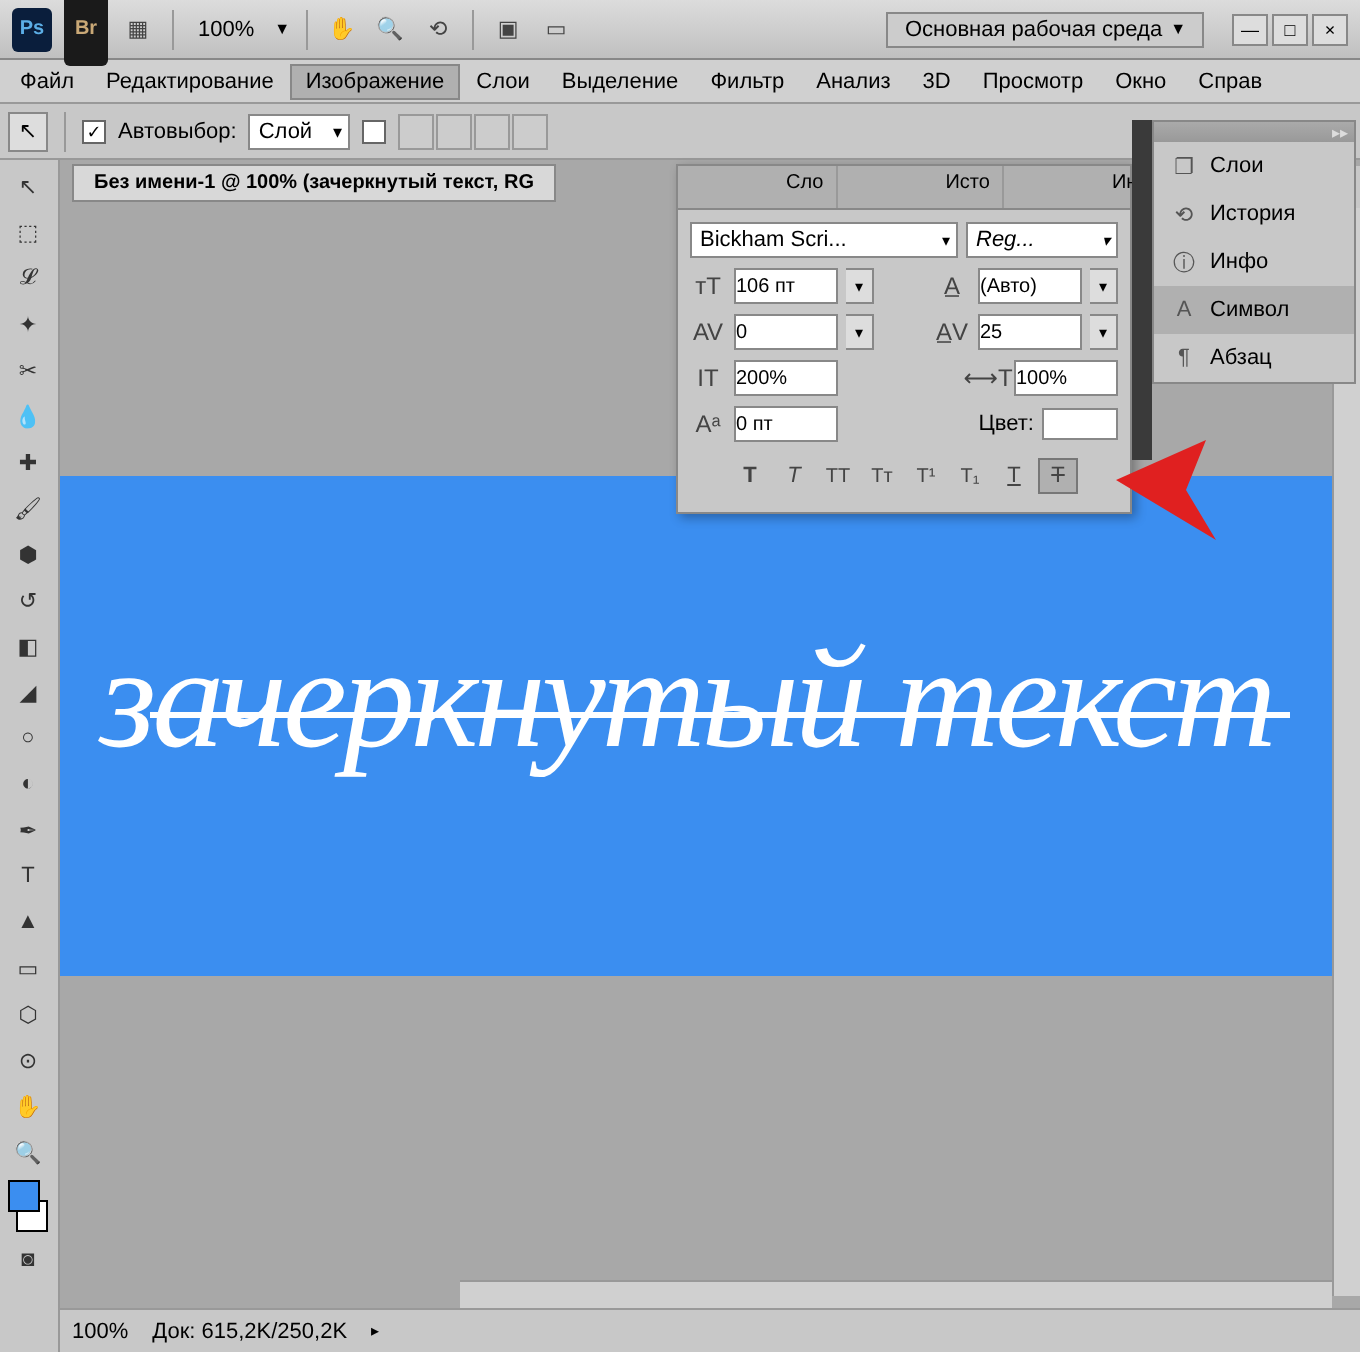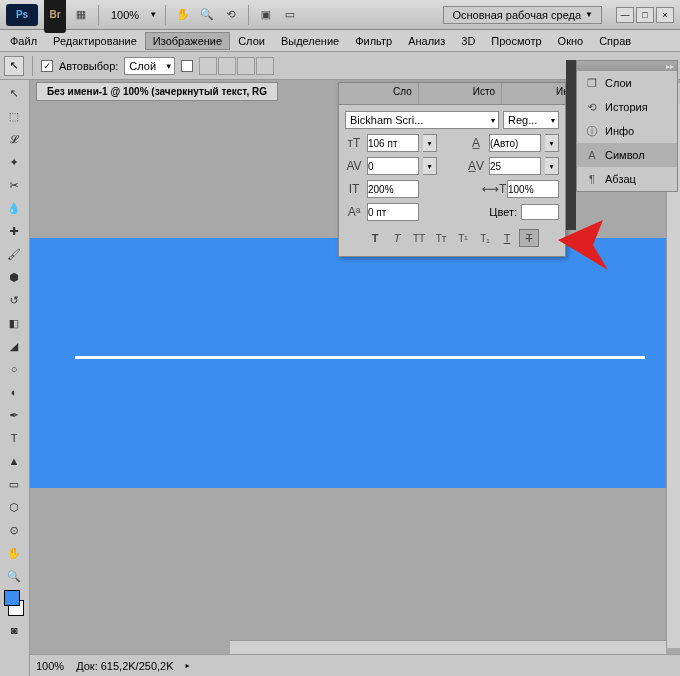--- a/index.html
+++ b/index.html
@@ -1,19 +1,19 @@
 <!DOCTYPE html>
 <html><head>
 <meta charset="utf-8">
 <style>
 * { margin: 0; padding: 0; box-sizing: border-box; font-family: Tahoma, Arial, sans-serif; font-size: 11px; }
 body { width: 680px; height: 676px; background: #b8b8b8; overflow: hidden; position: relative; }
 
 .topbar { height: 30px; background: linear-gradient(#dcdcdc, #c0c0c0); display: flex; align-items: center; gap: 6px; padding: 0 6px; border-bottom: 1px solid #888; }
-.ps-icon { width: 32px; height: 22px; background: #0a1e3c; color: #5caee6; display: flex; align-items: center; justify-content: center; font-weight: bold; font-size: 10px; border-radius: 3px; }
+.ps-icon { width: 20px; height: 22px; background: #0a1e3c; color: #5caee6; display: flex; align-items: center; justify-content: center; font-weight: bold; font-size: 10px; border-radius: 3px; }
 .br-icon { width: 22px; height: 37px; background: #1a1a1a; color: #c9a876; display: flex; align-items: center; justify-content: center; font-weight: bold; font-size: 10px; border-radius: 3px; }
 .tb-icon { width: 18px; height: 18px; display: flex; align-items: center; justify-content: center; color: #444; }
 .tb-sep { width: 1px; height: 20px; background: #999; margin: 0 2px; }
 .zoom-lbl { padding: 0 4px; }
 .workspace-btn { margin-left: auto; background: #ccc; border: 1px solid #888; padding: 2px 8px; display: flex; align-items: center; gap: 4px; }
 .window-controls { display: flex; gap: 2px; margin-left: 8px; }
 .win-ctrl { width: 18px; height: 16px; border: 1px solid #888; background: #ddd; display: flex; align-items: center; justify-content: center; font-size: 9px; }
 
 .menubar { height: 22px; background: #d0d0d0; display: flex; align-items: center; padding: 0 2px; border-bottom: 1px solid #999; }
 .menu-item { padding: 3px 8px; cursor: default; }
@@ -163,20 +163,21 @@
       <div class="bg-swatch"></div>
       <div class="fg-swatch"></div>
     </div>
     <div class="tool">◙</div>
   </div>
 
   <div class="canvas-area">
     <div class="doc-tab">Без имени-1 @ 100% (зачеркнутый текст, RG</div>
     <div class="canvas">
       <div class="artboard">
+        <div class="script-text">зачеркнутый текст</div>
         <div class="strike-line"></div>
       </div>
     </div>
     <div class="scrollbar-v"></div>
     <div class="scrollbar-h"></div>
     <div class="statusbar">
       <span>100%</span>
       <span>Док: 615,2K/250,2K</span>
       <span style="font-size:8px;">▸</span>
     </div>
@@ -190,21 +191,21 @@
     <div class="panel-tab">Инф</div>
     <div class="panel-tab active">Символ</div>
     <div class="panel-tab">Абза</div>
     <div class="panel-tab flex">▸≡</div>
   </div>
   <div class="panel-body">
     <div class="panel-row">
       <span class="p-sel" style="flex:1;">
           <span>Bickham Scri...</span>
         </span>
-      <span class="p-sel" style="width:56px;">
+      <span class="p-sel" style="width:76px;font-style:italic;">
           <span>Reg...</span>
         </span>
     </div>
     <div class="panel-row">
       <span class="p-icon">тT</span>
       <input class="p-input" value="106 пт" style="">
       <span class="p-dd">▾</span>
       <span style="flex:1"></span>
       <span class="p-icon">A̲</span>
       <input class="p-input" value="(Авто)" style="">

